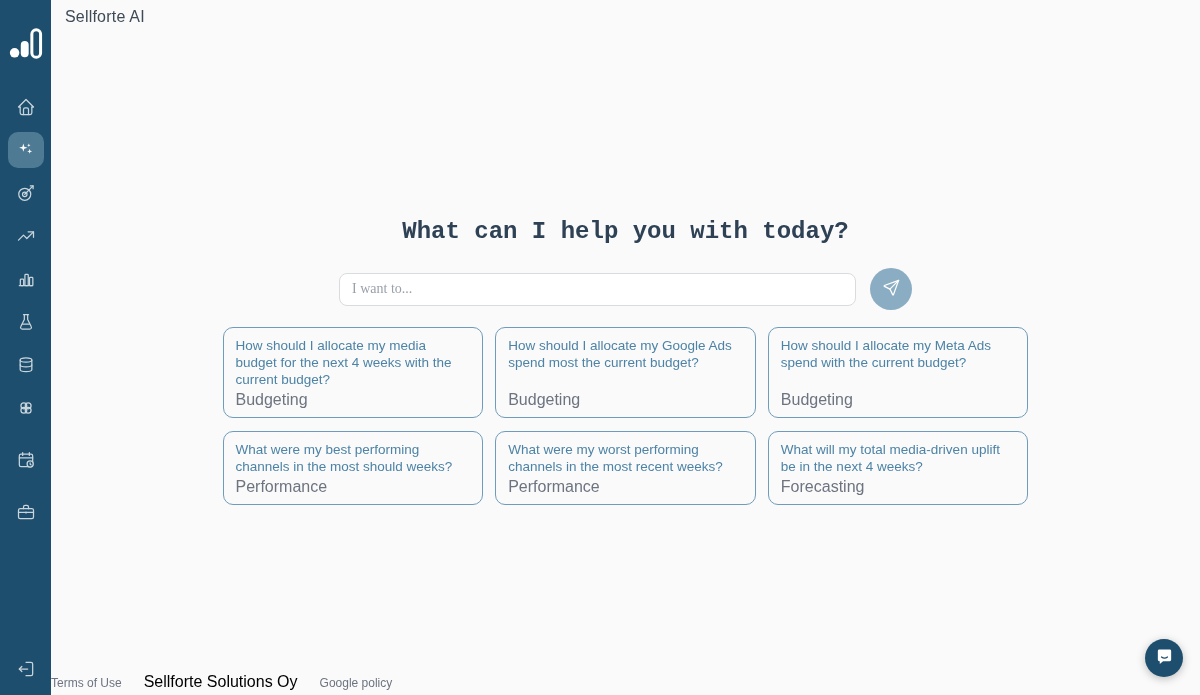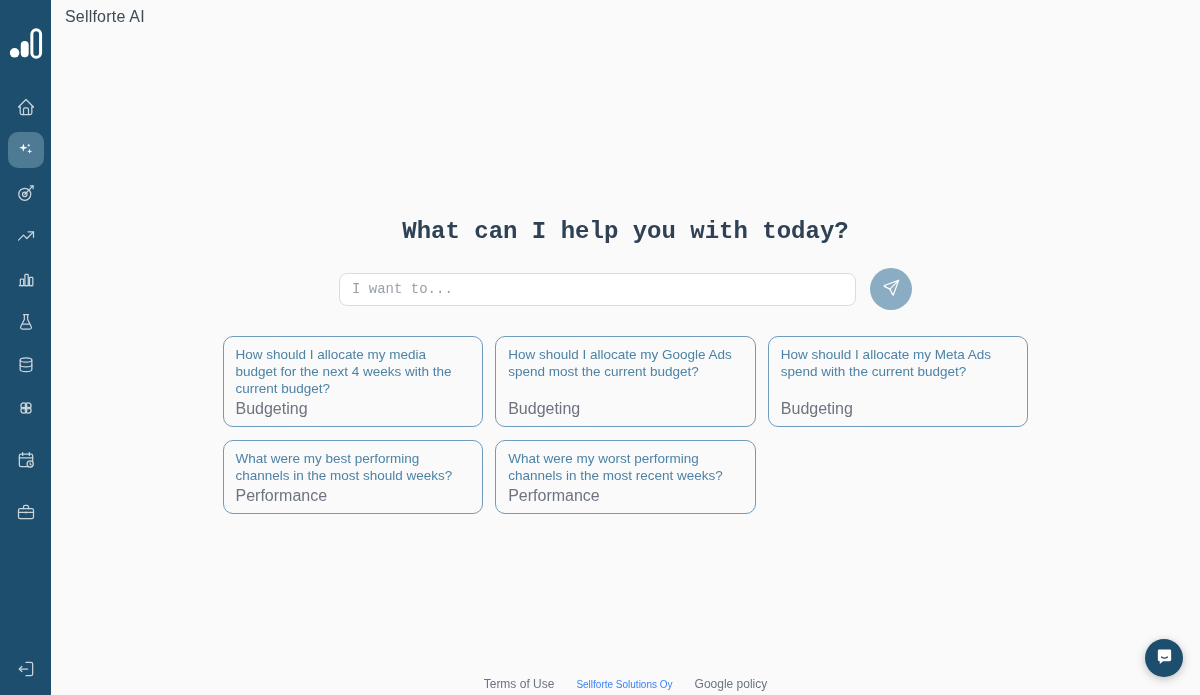--- a/index.html
+++ b/index.html
@@ -43,46 +43,46 @@
     position:absolute;top:8px;left:14px;
     font-size:16px;font-weight:400;color:#3f4a57;letter-spacing:.2px;
   }
   .content{padding-top:217px;display:flex;flex-direction:column;align-items:center}
   .hero{
     font-size:24px;line-height:29px;font-weight:700;color:var(--heading);text-align:center;font-family:Liberation Mono, monospace;
   }
   .prompt-row{margin-top:22px;display:flex;align-items:center;gap:14px;height:42px}
   .prompt-input{
     width:517px;height:33px;border:1px solid #d9dcdf;border-radius:8px;background:#fff;
-    padding:0 12px;font-size:14px;color:#3f4a57;font-family:Liberation Mono, monospace;
+    padding:0 12px;font-size:14px;color:#3f4a57;font-family:Liberation Serif, serif;
     outline:none;
   }
   .prompt-input::placeholder{color:#9aa1ab}
   .send-btn{
     width:42px;height:42px;border-radius:50%;border:none;background:var(--accent);
     display:flex;align-items:center;justify-content:center;color:#fff;cursor:pointer;
   }
   .cards{
-    width:806px;margin:26px auto 0;
+    width:806px;margin:17px auto 0;
     display:grid;grid-template-columns:repeat(3,1fr);gap:13px 12px;
   }
   .card{
     border:1px solid var(--card-border);border-radius:10px;background:transparent;
     padding:9px 12px 8px;display:flex;flex-direction:column;text-align:left;cursor:pointer;
     font-family:"Liberation Sans",sans-serif;
   }
   .card .q{font-size:13.5px;line-height:17px;color:var(--card-text)}
   .card .cat{margin-top:auto;padding-top:3px;font-size:16px;color:var(--muted)}
   
   .footer{
     position:absolute;bottom:4px;left:0;width:100%;
-    display:flex;justify-content:center;align-items:baseline;gap:22px;
+    display:flex;justify-content:flex-start;align-items:baseline;gap:22px;
   }
   .footer a{font-size:12px;color:var(--muted);text-decoration:none;cursor:pointer}
-  .footer .company{font-size:10px;color:#3b82f6}
+  .footer .company{font-size:16px;color:#000000}
   
   .chat-btn{
     position:absolute;right:17px;bottom:18px;width:38px;height:38px;border-radius:50%;
     border:none;background:var(--sidebar);display:flex;align-items:center;justify-content:center;
     cursor:pointer;box-shadow:0 2px 8px rgba(0,0,0,.25);
   }
 </style>
 </head>
 <body>
 
@@ -240,20 +240,24 @@
         <span class="cat">Budgeting</span>
       </button>
       <button class="card">
         <span class="q">What were my best performing channels in the most should weeks?</span>
         <span class="cat">Performance</span>
       </button>
       <button class="card">
         <span class="q">What were my worst performing channels in the most recent weeks?</span>
         <span class="cat">Performance</span>
       </button>
+      <button class="card">
+        <span class="q">What will my total media-driven uplift be in the next 4 weeks?</span>
+        <span class="cat">Forecasting</span>
+      </button>
     </div>
   </div>
 
   <footer class="footer">
     <a>Terms of Use</a>
     <span class="company">Sellforte Solutions Oy</span>
     <a>Google policy</a>
   </footer>
 
   <button class="chat-btn">

